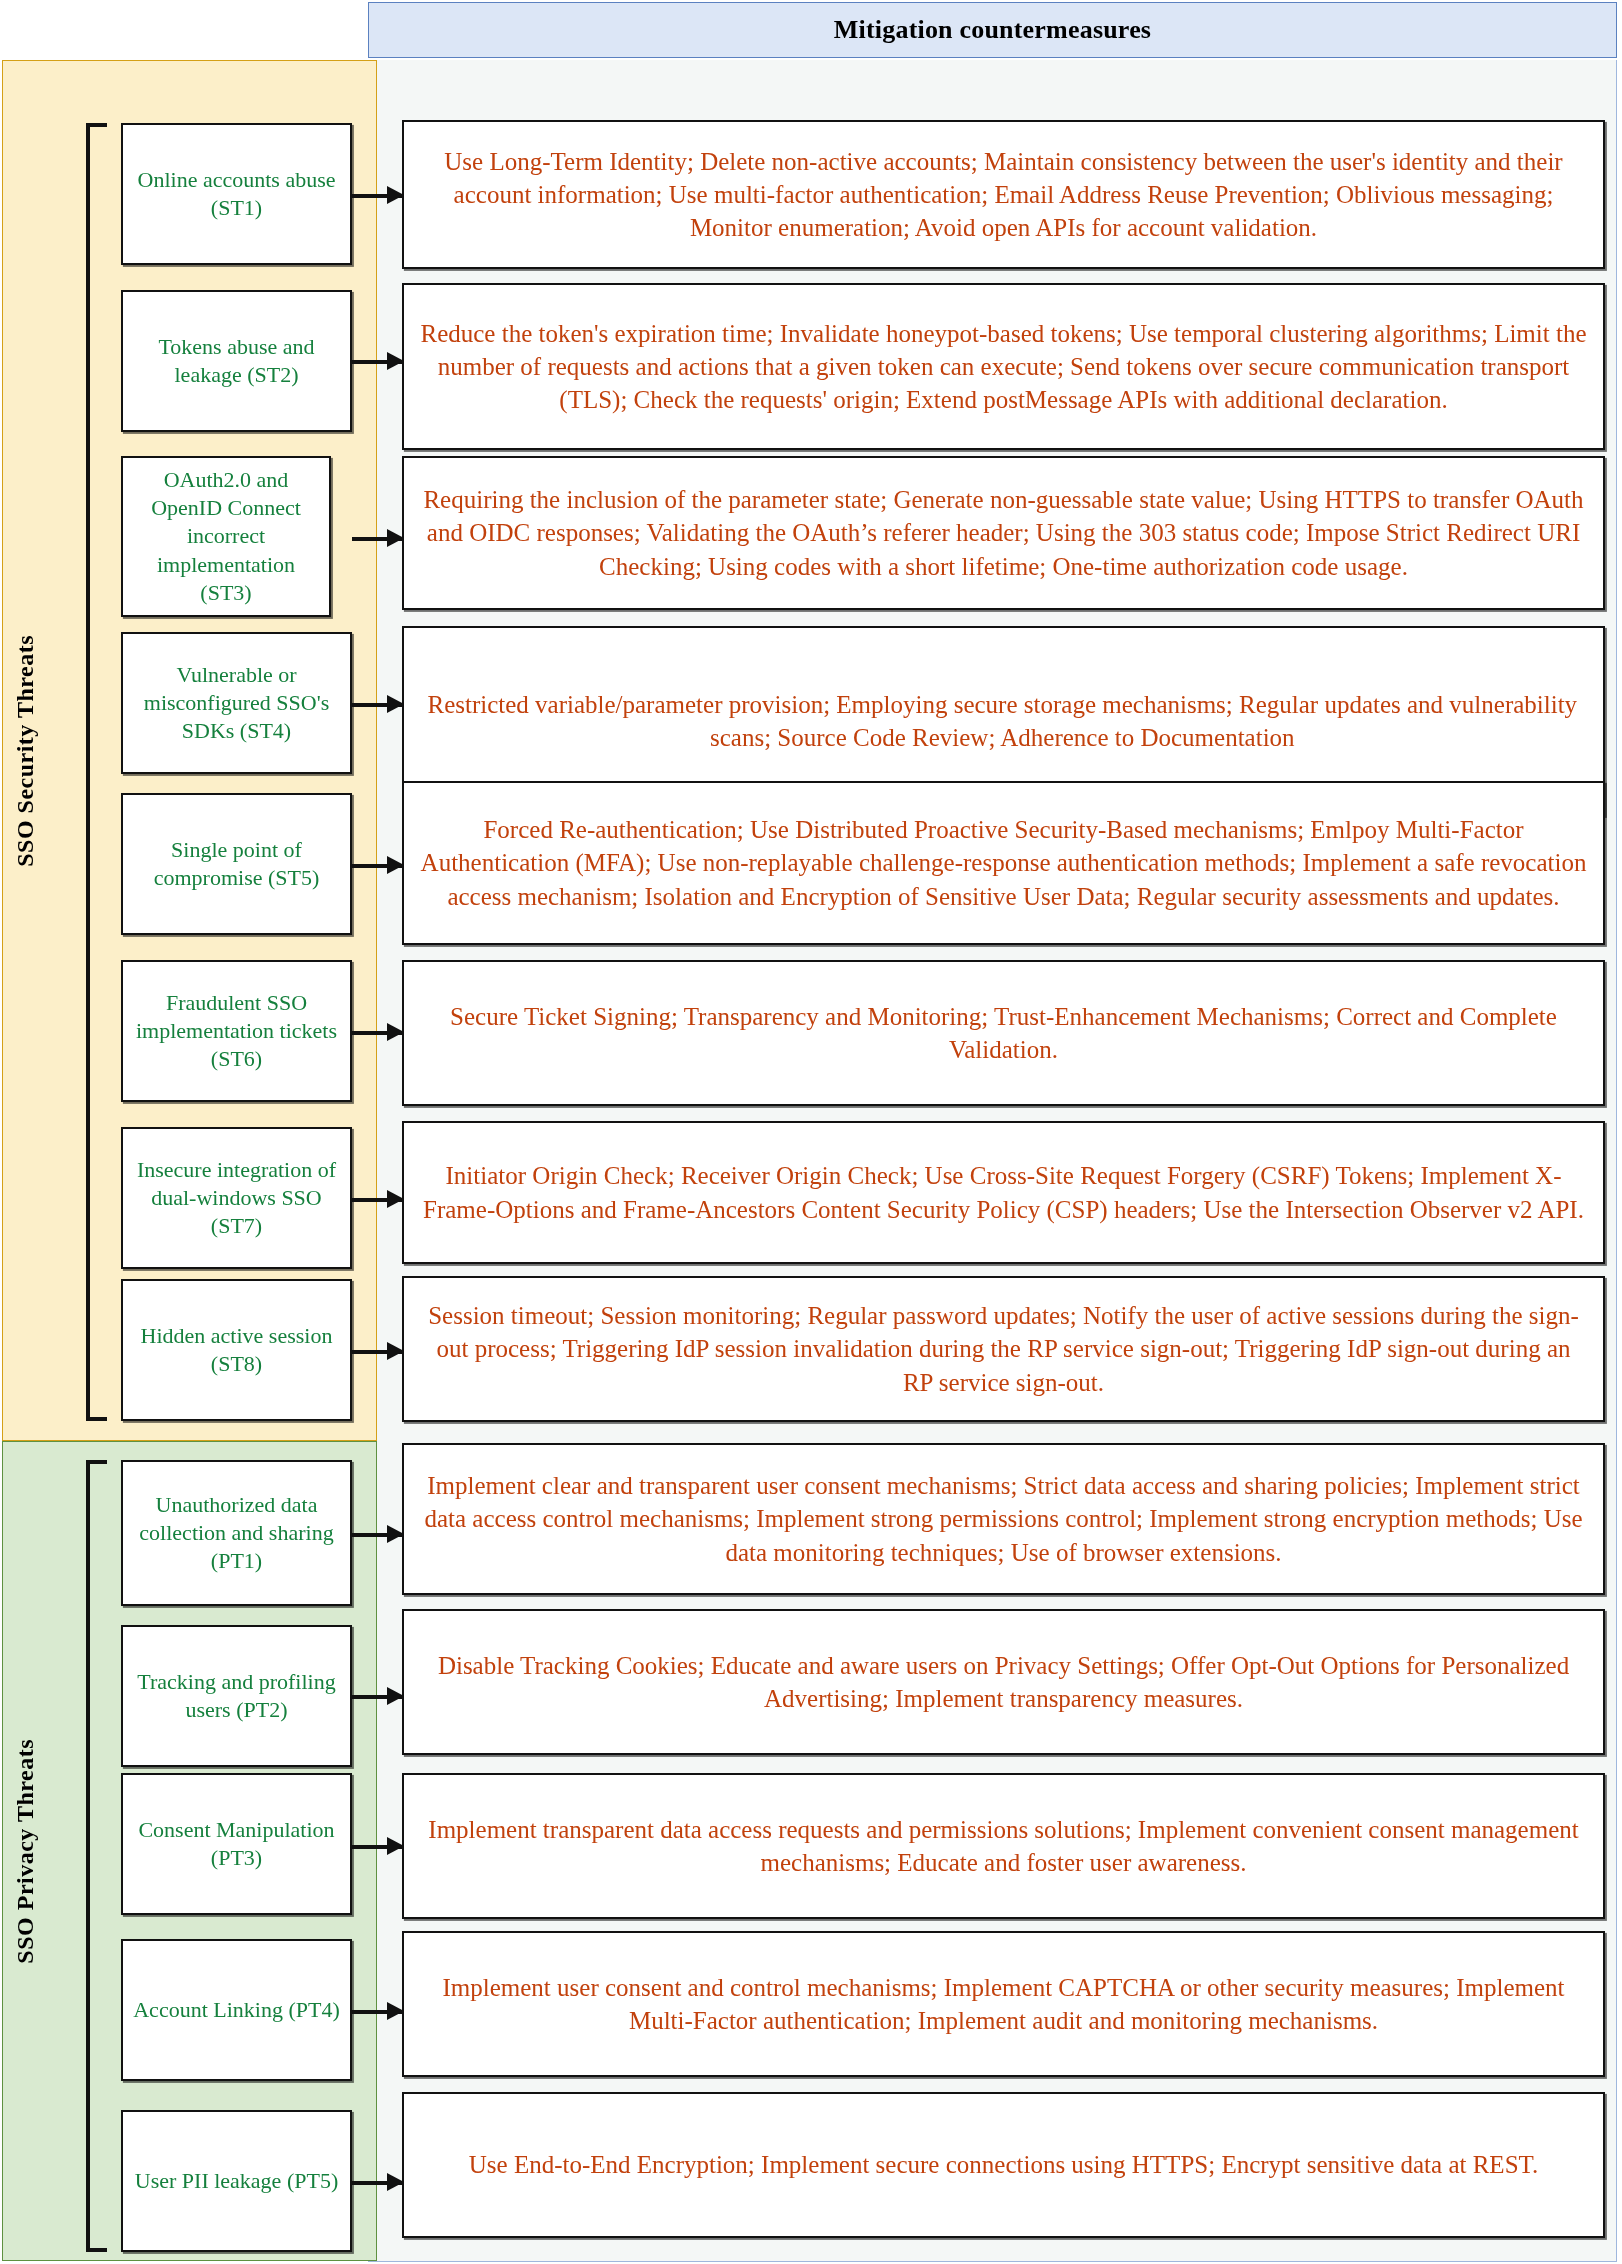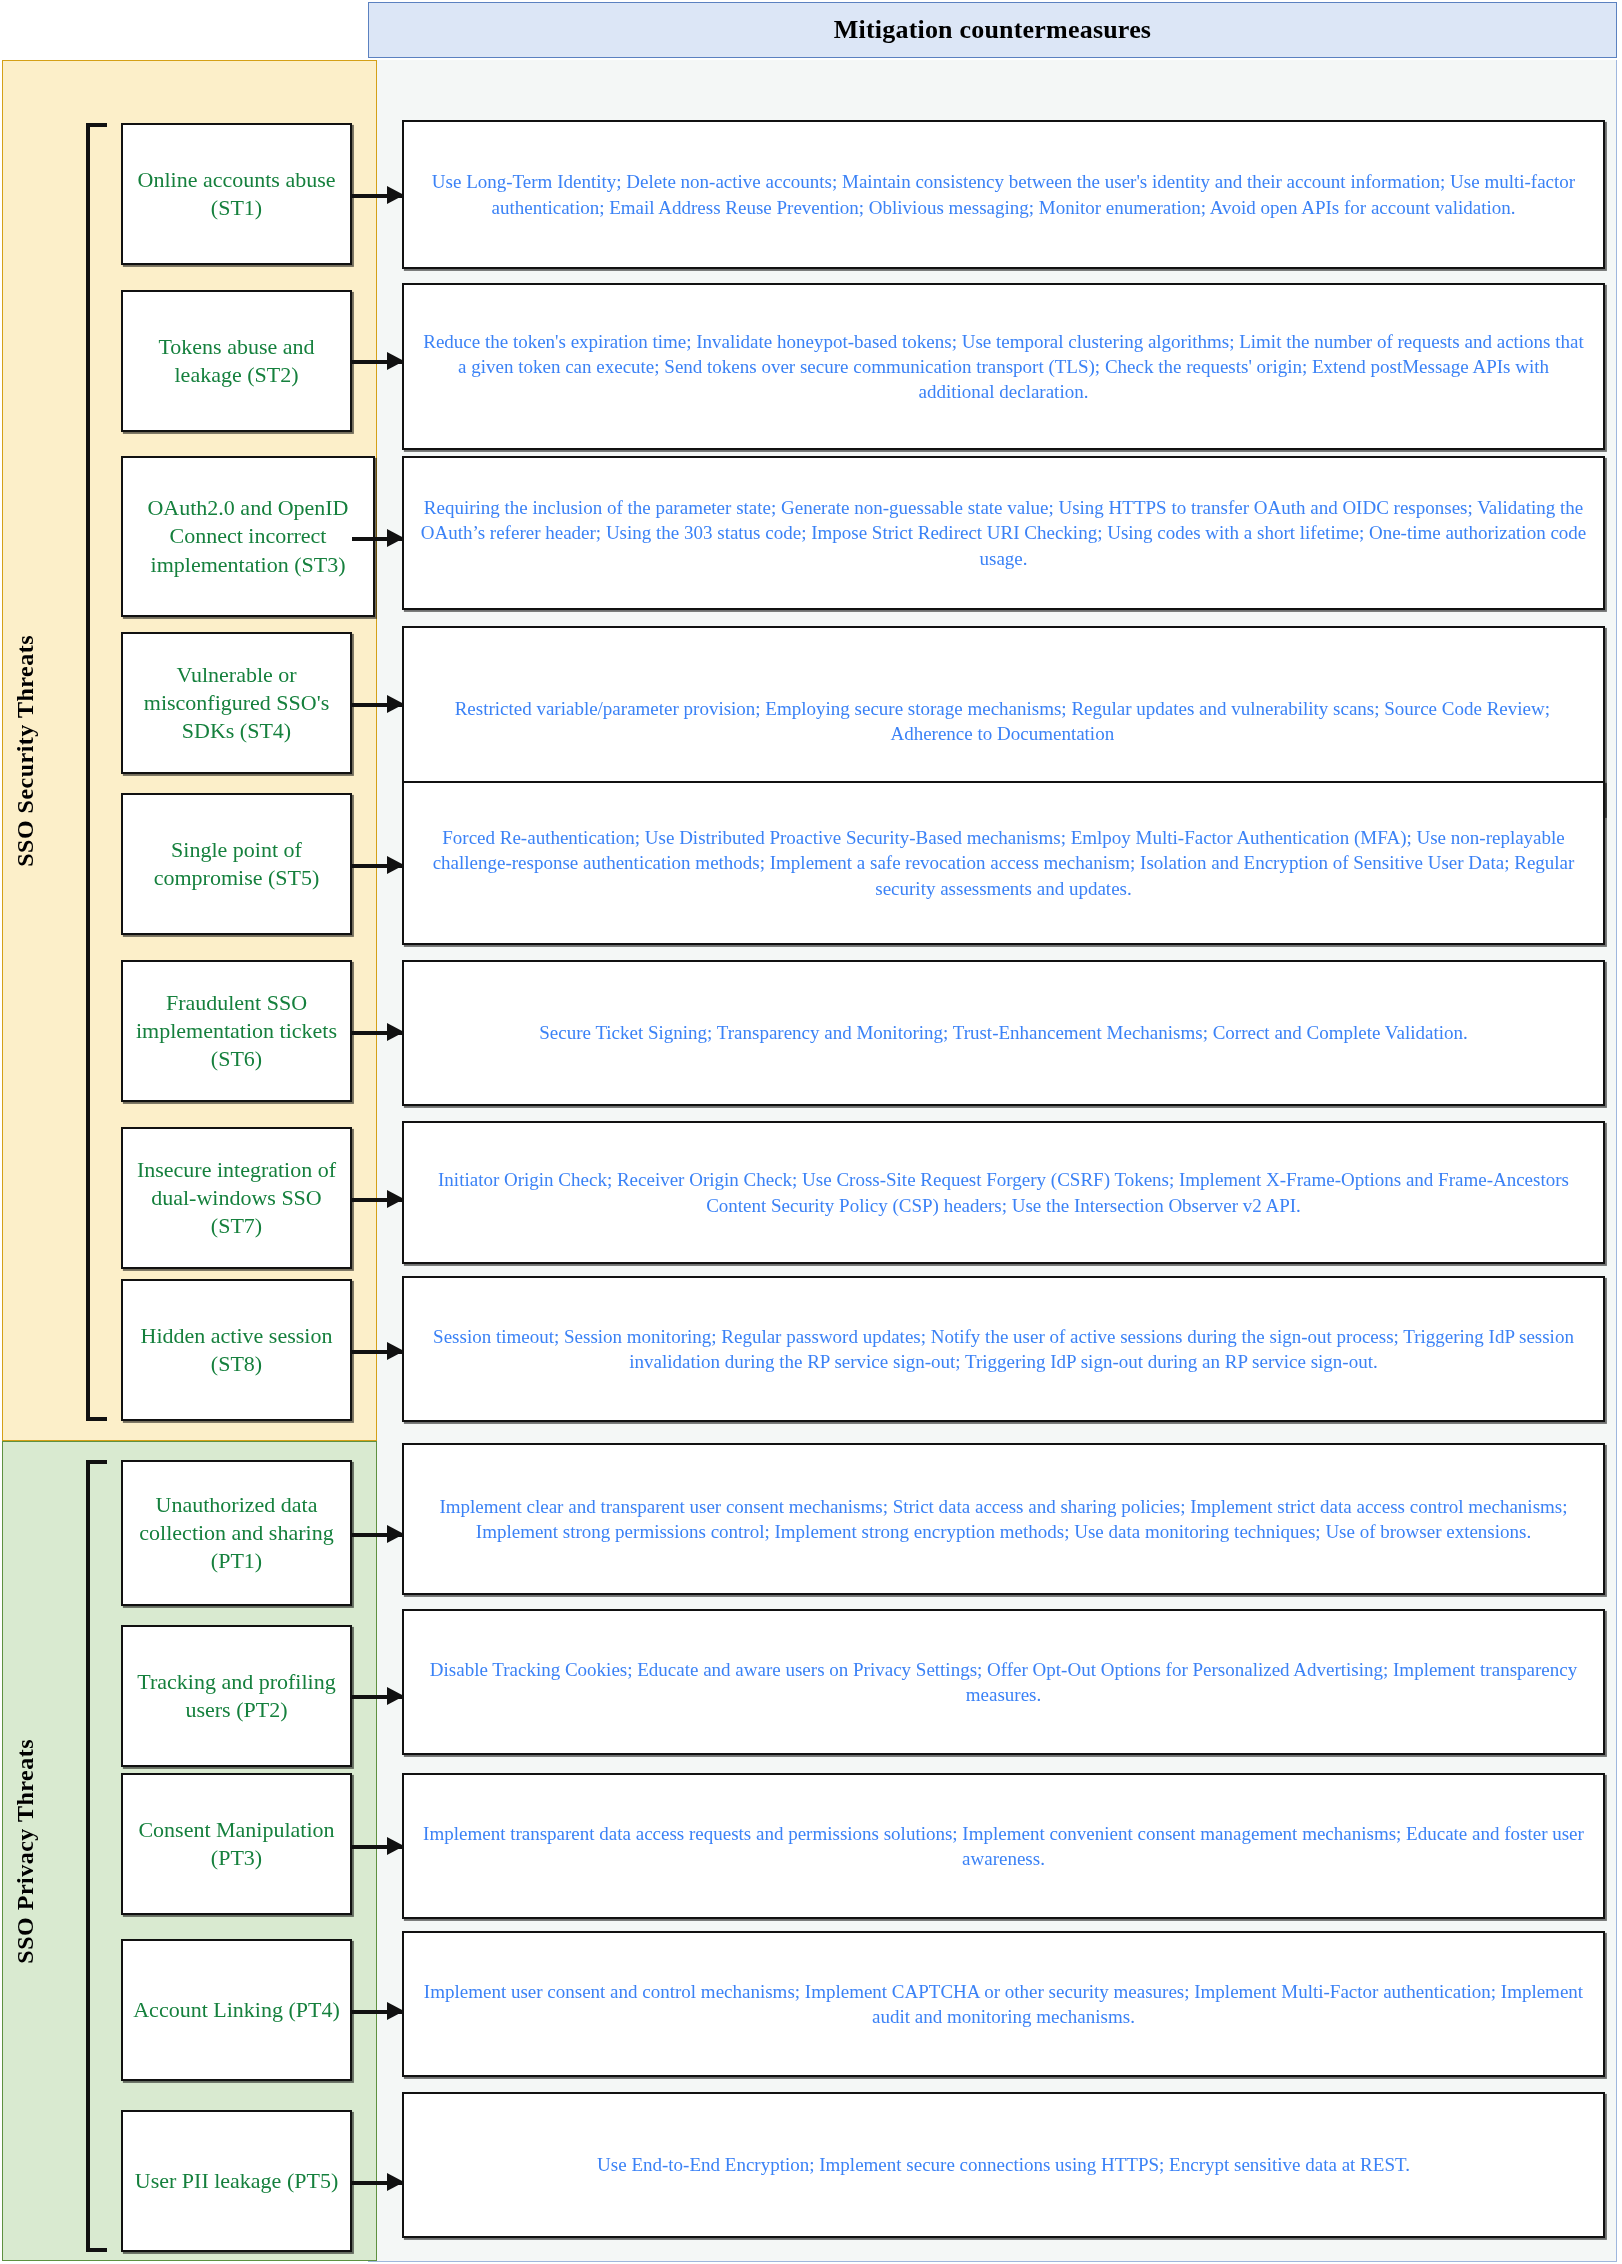--- a/index.html
+++ b/index.html
@@ -132,23 +132,23 @@
   .cm-box {
     position: absolute;
     box-sizing: border-box;
     background: #ffffff;
     border: 2.9px solid #111;
     display: flex;
     align-items: center;
     justify-content: center;
     text-align: center;
     padding: 5.8px 15.4px;
-    font-size: 19px;
+    font-size: 25px;
     line-height: 1.33;
-    color: #3b82f6;
+    color: #c2410c;
     box-shadow: 1.9px 1.9px 0 rgba(0,0,0,0.55);
   }
 
   
   .arrow {
     position: absolute;
     height: 3.8px;
     background: #111;
   }
   .arrow::after {
@@ -187,21 +187,21 @@
 
   <div class="brace" style="left: 86px; top: 123px; height: 1298px;"></div>
   <div class="brace" style="left: 86px; top: 1460px; height: 792px;"></div>
 
   <div class="threat-box" style="left: 121px; top: 123px; width: 231px; height: 142px;">
     <span>Online accounts abuse (ST1)</span>
   </div>
   <div class="threat-box" style="left: 121px; top: 290px; width: 231px; height: 142px;">
     <span>Tokens abuse and leakage (ST2)</span>
   </div>
-  <div class="threat-box" style="left: 121px; top: 456px; width: 254px; height: 161px;">
+  <div class="threat-box" style="left: 121px; top: 456px; width: 210px; height: 161px;">
     <span>OAuth2.0 and OpenID Connect incorrect implementation (ST3)</span>
   </div>
   <div class="threat-box" style="left: 121px; top: 632px; width: 231px; height: 142px;">
     <span>Vulnerable or misconfigured SSO's SDKs (ST4)</span>
   </div>
   <div class="threat-box" style="left: 121px; top: 793px; width: 231px; height: 142px;">
     <span>Single point of compromise (ST5)</span>
   </div>
   <div class="threat-box" style="left: 121px; top: 960px; width: 231px; height: 142px;">
     <span>Fraudulent SSO implementation tickets (ST6)</span>

